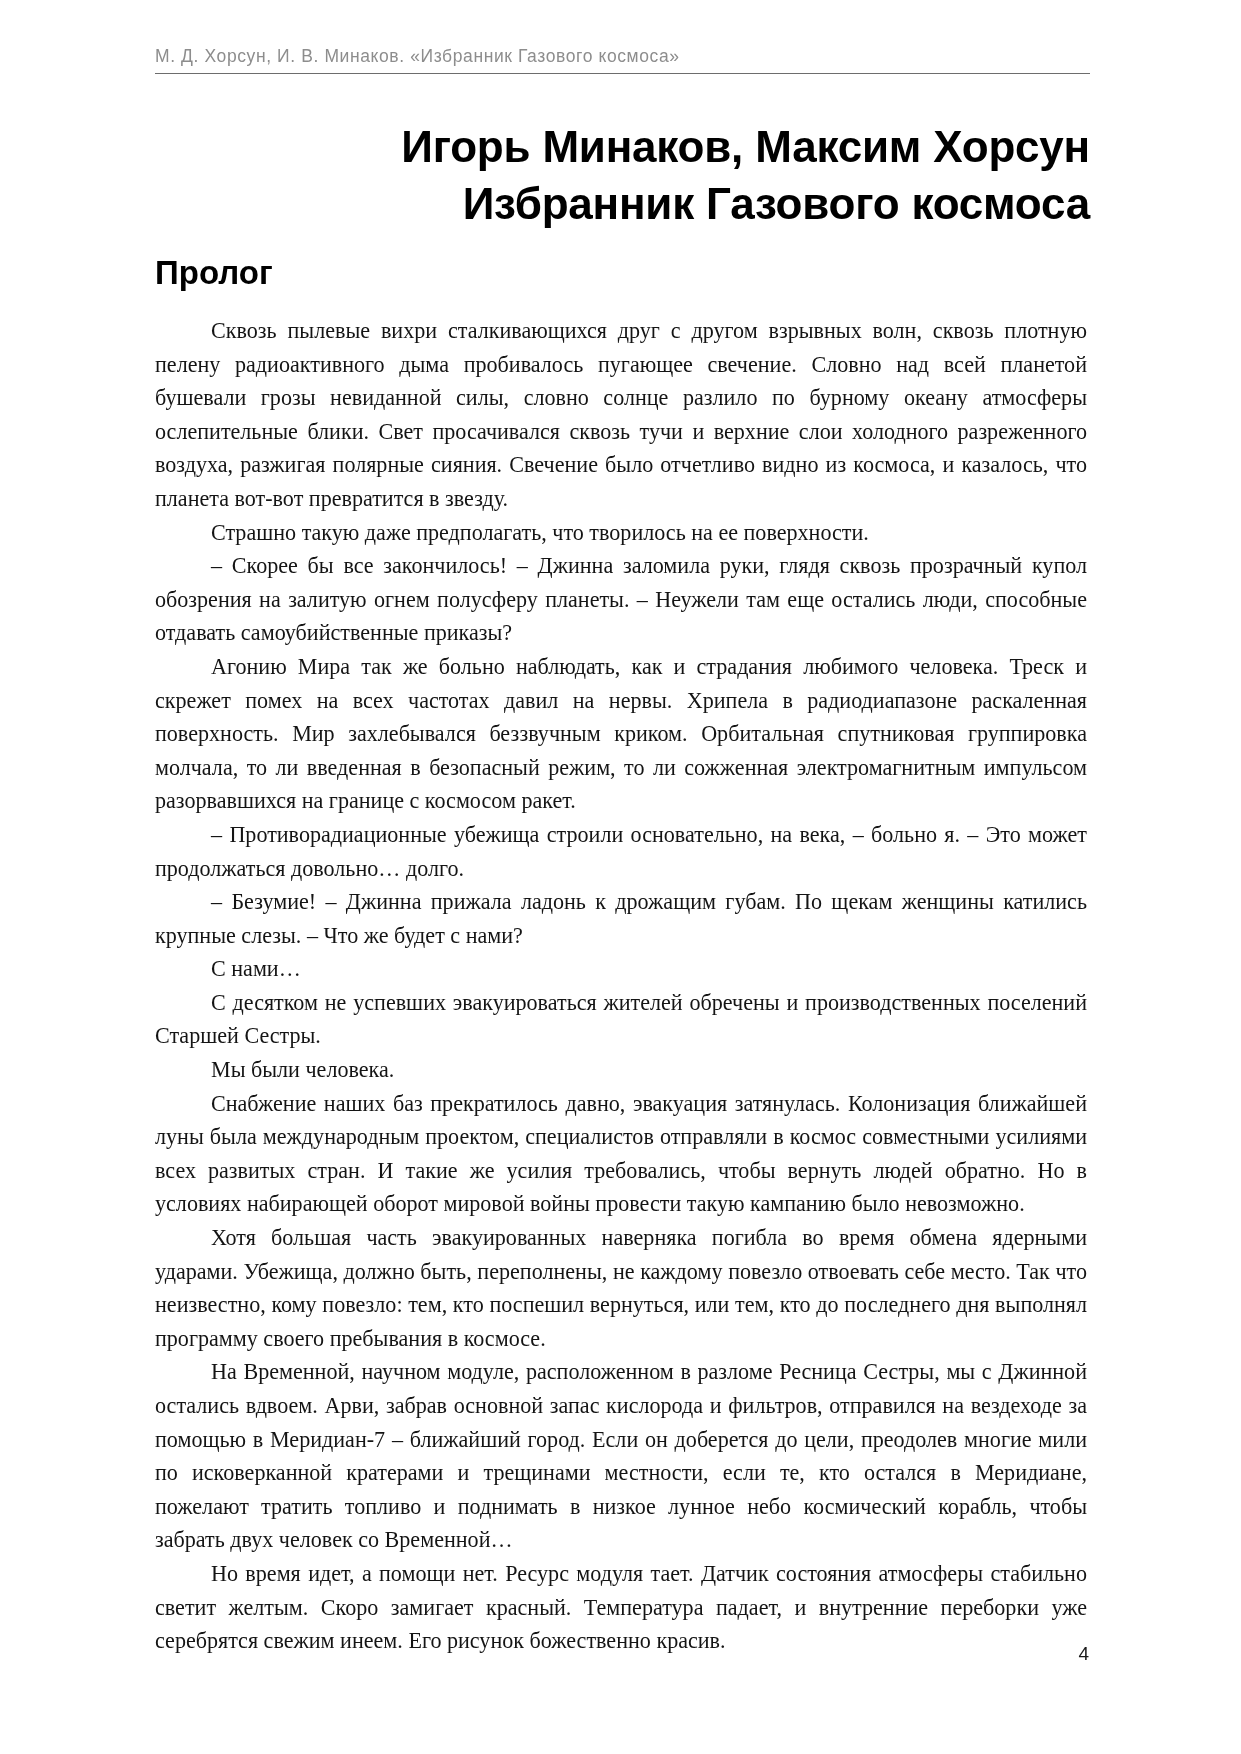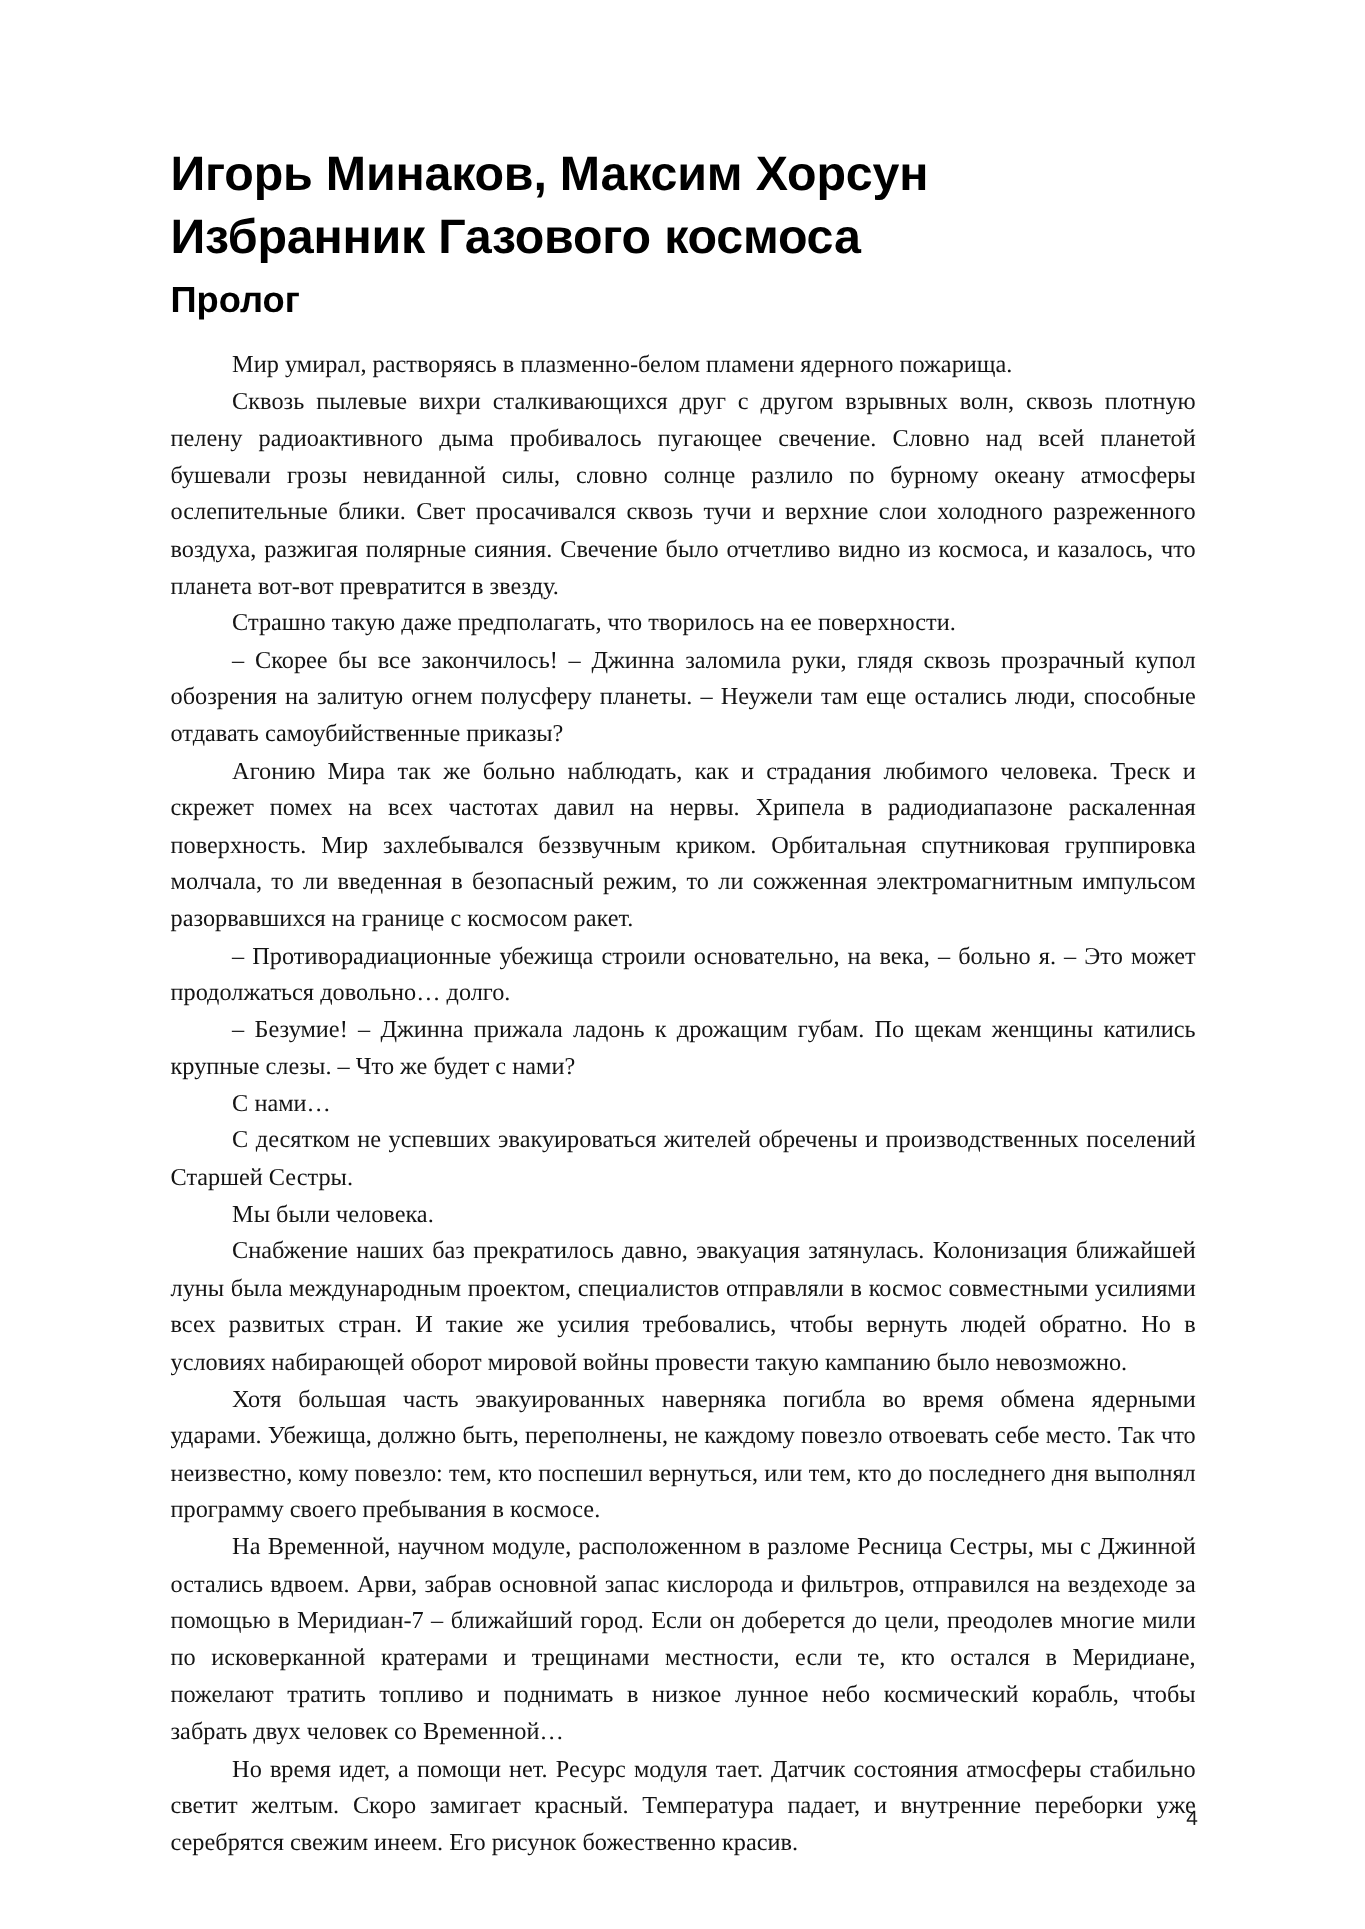--- a/index.html
+++ b/index.html
@@ -42,23 +42,23 @@
     margin-top: 6px;
     height: 1px;
     background: #6d6d6d;
     width: 100%;
   }
 
   
   .title-block {
     position: absolute;
     left: 155px;
-    top: 130px;
+    top: 118px;
     width: 935px;
-    text-align: left;
+    text-align: right;
   }
 
   .doc-title-line {
     font-family: "Liberation Sans", "DejaVu Sans", sans-serif;
     font-weight: bold;
     font-size: 44px;
     line-height: 1.30;
     color: #000000;
     letter-spacing: -0.2px;
   }
@@ -104,30 +104,33 @@
     font-size: 19px;
     color: #1a1a1a;
     text-align: right;
   }
 </style>
 </head>
 <body>
 
 <div class="page">
 
+  <div class="running-head">
+    <div class="running-head-text">М. Д. Хорсун, И. В. Минаков. «Избранник Газового космоса»</div>
+    <div class="running-head-rule"></div>
+  </div>
 
   <div class="title-block">
     <div class="doc-title-line">Игорь Минаков, Максим Хорсун</div>
     <div class="doc-title-line">Избранник Газового космоса</div>
   </div>
 
   <div class="section-heading">Пролог</div>
 
   <div class="body-text">
-      <p>Мир умирал, растворяясь в плазменно-белом пламени ядерного пожарища.</p>
       <p>Сквозь пылевые вихри сталкивающихся друг с другом взрывных волн, сквозь плотную пелену радиоактивного дыма пробивалось пугающее свечение. Словно над всей планетой бушевали грозы невиданной силы, словно солнце разлило по бурному океану атмосферы ослепительные блики. Свет просачивался сквозь тучи и верхние слои холодного разреженного воздуха, разжигая полярные сияния. Свечение было отчетливо видно из космоса, и казалось, что планета вот-вот превратится в звезду.</p>
       <p>Страшно такую даже предполагать, что творилось на ее поверхности.</p>
       <p>– Скорее бы все закончилось! – Джинна заломила руки, глядя сквозь прозрачный купол обозрения на залитую огнем полусферу планеты. – Неужели там еще остались люди, способные отдавать самоубийственные приказы?</p>
       <p>Агонию Мира так же больно наблюдать, как и страдания любимого человека. Треск и скрежет помех на всех частотах давил на нервы. Хрипела в радиодиапазоне раскаленная поверхность. Мир захлебывался беззвучным криком. Орбитальная спутниковая группировка молчала, то ли введенная в безопасный режим, то ли сожженная электромагнитным импульсом разорвавшихся на границе с космосом ракет.</p>
       <p>– Противорадиационные убежища строили основательно, на века, – больно я. – Это может продолжаться довольно… долго.</p>
       <p>– Безумие! – Джинна прижала ладонь к дрожащим губам. По щекам женщины катились крупные слезы. – Что же будет с нами?</p>
       <p>С нами…</p>
       <p>С десятком не успевших эвакуироваться жителей обречены и производственных поселений Старшей Сестры.</p>
       <p>Мы были человека.</p>
       <p>Снабжение наших баз прекратилось давно, эвакуация затянулась. Колонизация ближайшей луны была международным проектом, специалистов отправляли в космос совместными усилиями всех развитых стран. И такие же усилия требовались, чтобы вернуть людей обратно. Но в условиях набирающей оборот мировой войны провести такую кампанию было невозможно.</p>

